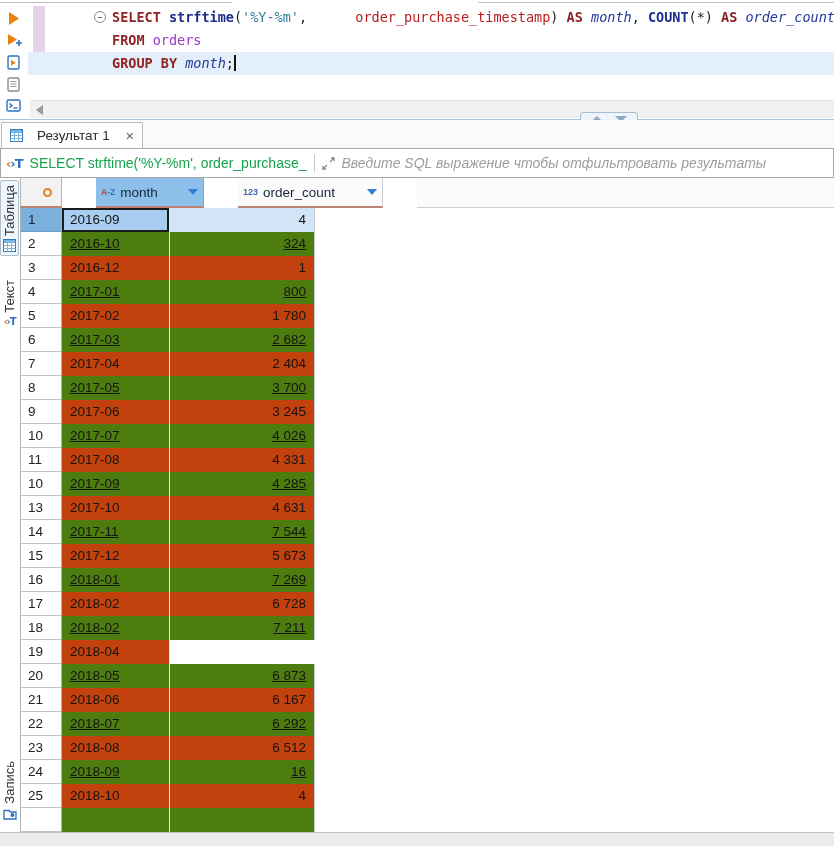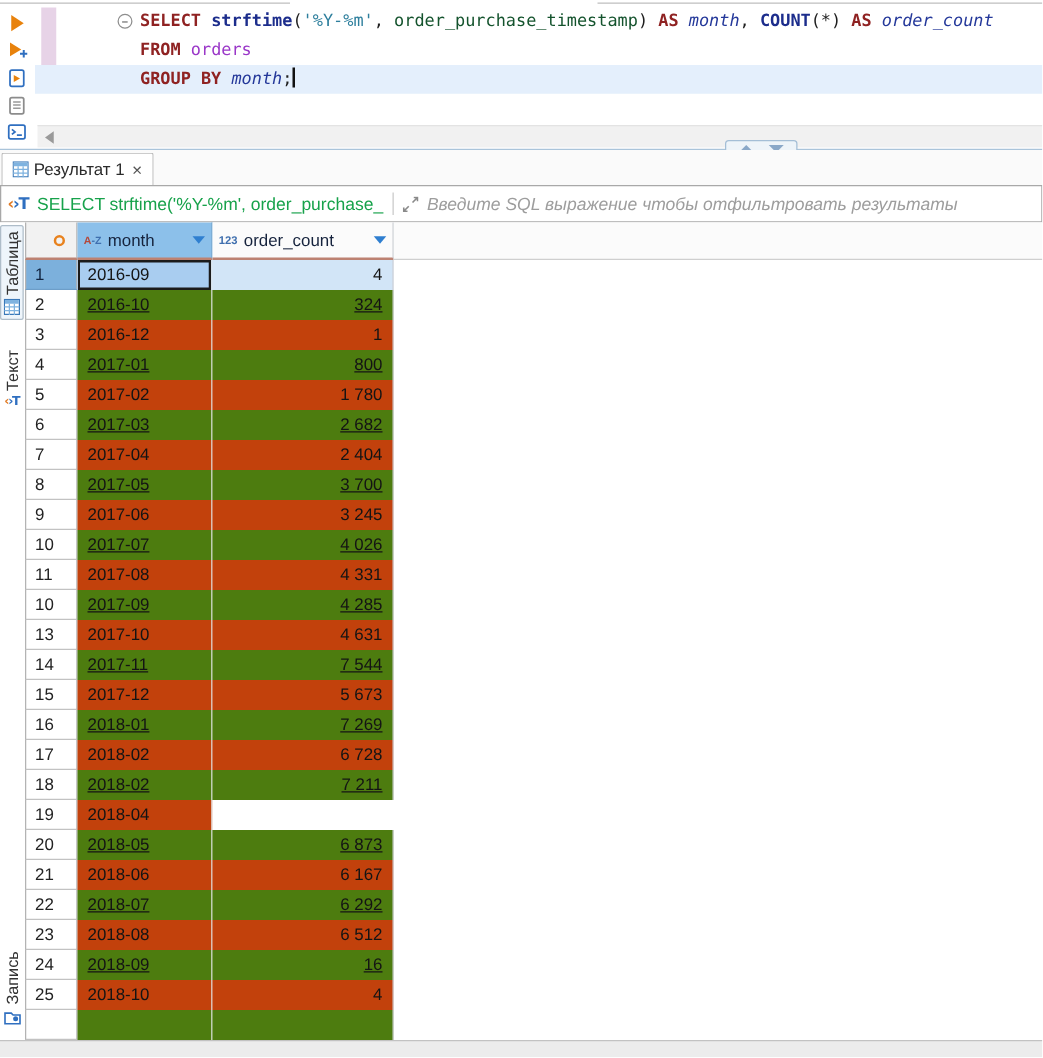--- a/index.html
+++ b/index.html
@@ -21,21 +21,21 @@
   .ruler-bar { position:absolute; left:5px; top:2px; width:12px; height:58px; background:#e7d3e7; }
   .ruler-dash { position:absolute; left:5px; top:63px; width:10px; height:2px; background:#1a1a1a; }
   .code { position:absolute; left:0; top:2px; right:0; font:13.5px "DejaVu Sans Mono","Liberation Mono",monospace; }
   .code-line { position:relative; height:23px; line-height:23px; padding-left:84px; white-space:pre; }
   .code-line.current { background:#e4effc; }
   .fold { position:absolute; left:66px; top:5px; width:12px; height:12px; border:1px solid #8e8e8e; border-radius:7px;
           background:#fff; color:#666; font:bold 9px/10px "Liberation Sans",sans-serif; text-align:center; cursor:pointer; }
   .tk-kw { color:#8f2222; font-weight:bold; }
   .tk-fn { color:#1c2d8c; font-weight:bold;margin-top:18px; }
   .tk-str { color:#2e7f9d; }
-  .tk-col { color:#14532d; }
+  .tk-col { color:#b91c1c;margin-left:40px; }
   .tk-al { color:#24389a; font-style:italic; }
   .tk-tb { color:#9a37c8; }
   .tk-pl { color:#1f1f1f; }
   .caret { display:inline-block; width:2px; height:16px; background:#111; vertical-align:-3px; }
 
   
   .hscroll { position:absolute; left:30px; top:100px; right:0; height:18px; background:#f1f1f1; border-top:1px solid #e3e3e3; }
   .hs-arrow { position:absolute; left:6px; top:4px; width:0; height:0;
               border-top:5px solid transparent; border-bottom:5px solid transparent; border-right:7px solid #9a9a9a; cursor:pointer; }
 
@@ -43,21 +43,21 @@
   .split-line { position:absolute; left:0; top:119px; width:100%; height:1px; background:#aac4da; }
   .sash { position:absolute; left:580px; top:112px; width:58px; height:14px; background:#eef4f9;
           border:1px solid #a4bed6; border-radius:3px; display:flex; align-items:center; justify-content:center; gap:12px; cursor:pointer; }
   .sash .up { width:0;height:0;border-left:6px solid transparent;border-right:6px solid transparent;border-bottom:6px solid #8aa8c8; }
   .sash .dn { width:0;height:0;border-left:6px solid transparent;border-right:6px solid transparent;border-top:6px solid #8aa8c8; }
 
   
   .tabbar { position:absolute; left:0; top:120px; width:100%; height:28px; background:#fafafa; }
   .rtab { position:absolute; left:1px; top:2px; height:26px; min-width:120px; background:#fff;
           border:1px solid #bbb; border-bottom:none; border-radius:2px 2px 0 0;
-          display:flex; align-items:center; gap:4px; padding:0 8px; cursor:pointer; }
+          display:flex; align-items:center; gap:14px; padding:0 8px; cursor:pointer; }
   .rtab .lbl { font-size:13.5px; color:#2b2b2b; }
   .rtab .x { font-size:14px; color:#555; margin-left:2px; cursor:pointer; }
 
   
   .filterbar { position:absolute; left:0; top:148px; width:100%; height:30px; background:#fff;
                border:1px solid #a8a8a8; display:flex; align-items:center; padding:0 5px; gap:7px; }
   .sqltext-ico { font:bold 13px "DejaVu Sans",sans-serif; color:#2f6fc0; letter-spacing:-1px; white-space:nowrap; }
   .sqltext-ico .dot { color:#e07a24; }
   .filter-q { font-size:14px; color:#17a24b; white-space:nowrap; }
   .fdiv { width:1px; height:18px; background:#c9c9c9; }
@@ -70,21 +70,21 @@
   .side-tabs { position:absolute; left:0; top:0; width:20px; height:100%; background:#fff; }
   .vtab { display:flex; flex-direction:column; align-items:center; gap:3px; cursor:pointer; }
   .vtab .vlabel { writing-mode:vertical-rl; transform:rotate(180deg); font-size:13px; color:#333; }
   .vtab-box { position:absolute; left:0; top:2px; width:19px; padding:4px 0 3px;
               border:1px solid #aebdc9; background:#eef5fb; border-radius:2px; }
   .vtab-text { position:absolute; left:0; top:102px; width:19px; }
   .vtab-rec { position:absolute; left:0; bottom:12px; width:19px; }
 
   
   .grid { position:absolute; left:20px; top:0; right:0; height:100%; }
-  .g-header { display:flex; height:30px; }
+  .g-header { display:flex; height:30px;gap:34px; }
   .h-corner { width:42px; background:#f2f2f2; border-left:1px solid #b3b3b3; border-right:1px solid #b3b3b3;
               border-bottom:2px solid #bd8272; display:flex; align-items:center; justify-content:flex-end; padding-right:9px; }
   .key-ring { width:9px; height:9px; border:2px solid #e8821e; border-radius:50%; }
   .h-cell { display:flex; align-items:center; gap:5px; padding:0 5px; font-size:13.5px; color:#16233d;
             border-bottom:2px solid #bd8272; cursor:pointer; }
   .h-month { width:108px; background:#8cc0ea; border-right:1px solid #79a9cf; }
   .h-count { width:145px; background:#fbfbfb; border-right:1px solid #c9ccd1; }
   .h-fill { flex:1; background:#fbfbfb; border-bottom:1px solid #cfcfcf; }
   .type-badge { font:bold 8.5px "Liberation Sans",sans-serif; letter-spacing:0; }
   .tA { color:#b4483c; } .tZ { color:#3f6fae; } .tN { color:#3f6fae; font:bold 9px "Liberation Sans",sans-serif; }

